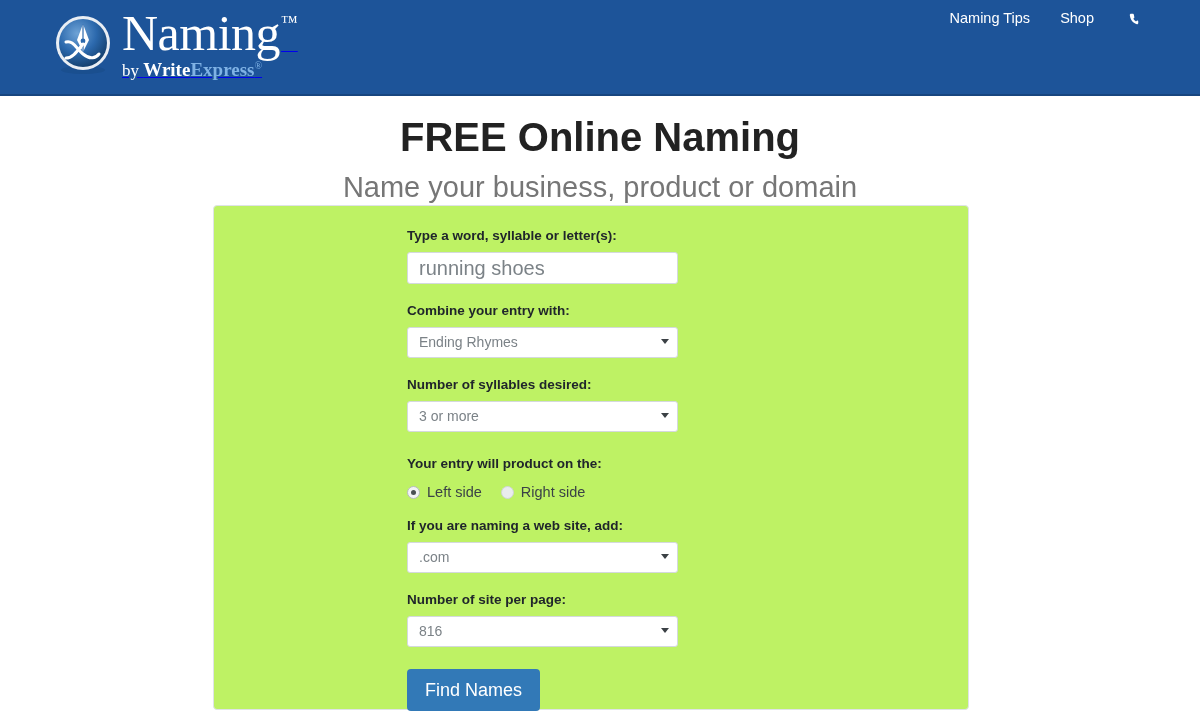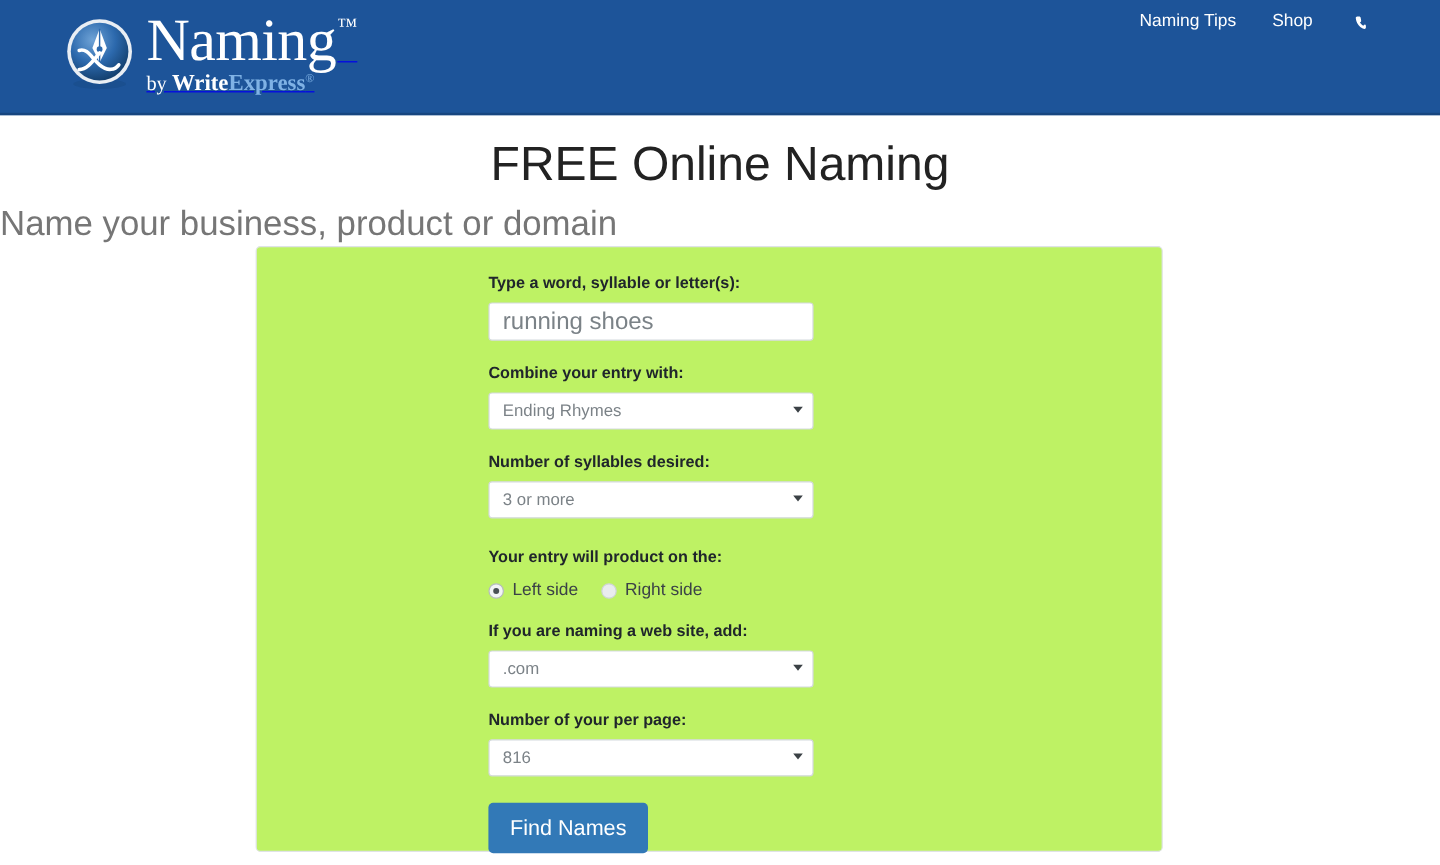--- a/index.html
+++ b/index.html
@@ -95,27 +95,28 @@
     height: 20px;
     color: #ffffff;
   }
 
   
   .page-title {
     margin: 0;
     padding-top: 17px;
     text-align: center;
     font-size: 40px;
-    font-weight: normal;
+    font-weight: bold;
     line-height: 48px;
     color: #222222;
   }
   .page-subtitle {
     margin: 0;
     padding-top: 9px;
+    text-align: center;
     font-size: 29px;
     font-weight: normal;
     line-height: 34px;
     color: #767676;
   }
 
   
   .form-panel {
     position: absolute;
     left: 213px;
@@ -345,21 +346,21 @@
       <label class="field-label">If you are naming a web site, add:</label>
       <div class="select-wrap">
         <div class="select-box">.com</div>
         <span class="select-arrow"></span>
       </div>
     </div>
 
     <div class="sp-19"></div>
 
     <div class="field-group">
-      <label class="field-label">Number of your per page:</label>
+      <label class="field-label">Number of site per page:</label>
       <div class="select-wrap">
         <div class="select-box">816</div>
         <span class="select-arrow"></span>
       </div>
     </div>
 
     <button class="submit-btn" type="submit">Find Names</button>
 
   </form>
 </div>

